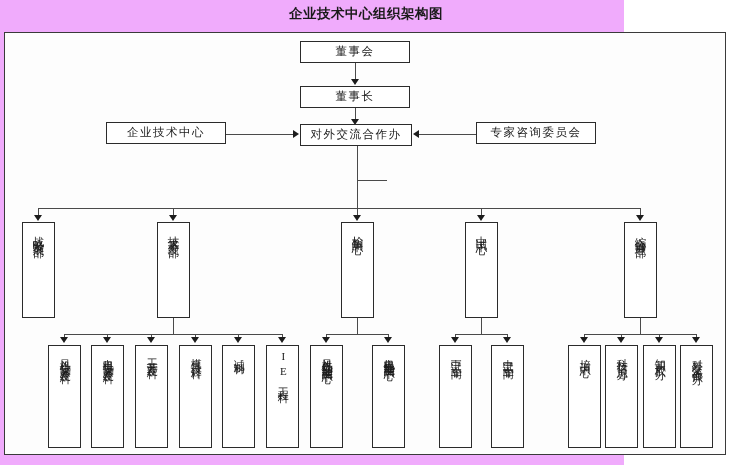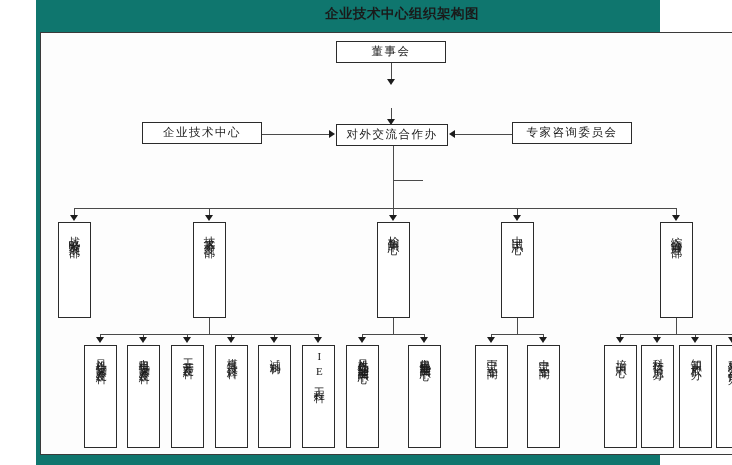--- a/index.html
+++ b/index.html
@@ -12,22 +12,21 @@
     width: 732px;
     height: 465px;
     overflow: hidden;
     position: relative;
   }
 
   #chart-root {
     position: relative;
     width: 624px;
     height: 465px;
-    background: #0f766e;
-    margin-left: 36px;
+    background: #f0abfc;
   }
 
   
   .chart-title {
     position: absolute;
     left: 0;
     top: 5px;
     width: 732px;
     text-align: center;
     font-size: 13.5px;
@@ -131,20 +130,21 @@
 
   <div class="chart-title">企业技术中心组织架构图</div>
 
   <div class="outer-frame"></div>
 
   <div class="node horiz" style="left:300px; top:41px; width:110px; height:22px;">董事会</div>
 
   <div class="line-v" style="left:355px; top:63px; height:18px;"></div>
   <div class="arrow-down" style="left:351px; top:79px;"></div>
 
+  <div class="node horiz" style="left:300px; top:86px; width:110px; height:22px;">董事长</div>
 
   <div class="line-v" style="left:355px; top:108px; height:13px;"></div>
   <div class="arrow-down" style="left:351px; top:119px;"></div>
 
   <div class="node horiz" style="left:106px; top:122px; width:120px; height:22px;">企业技术中心</div>
 
   <div class="node horiz" style="left:300px; top:124px; width:112px; height:22px;">对外交流合作办</div>
 
   <div class="node horiz" style="left:476px; top:122px; width:120px; height:22px;">专家咨询委员会</div>
 

